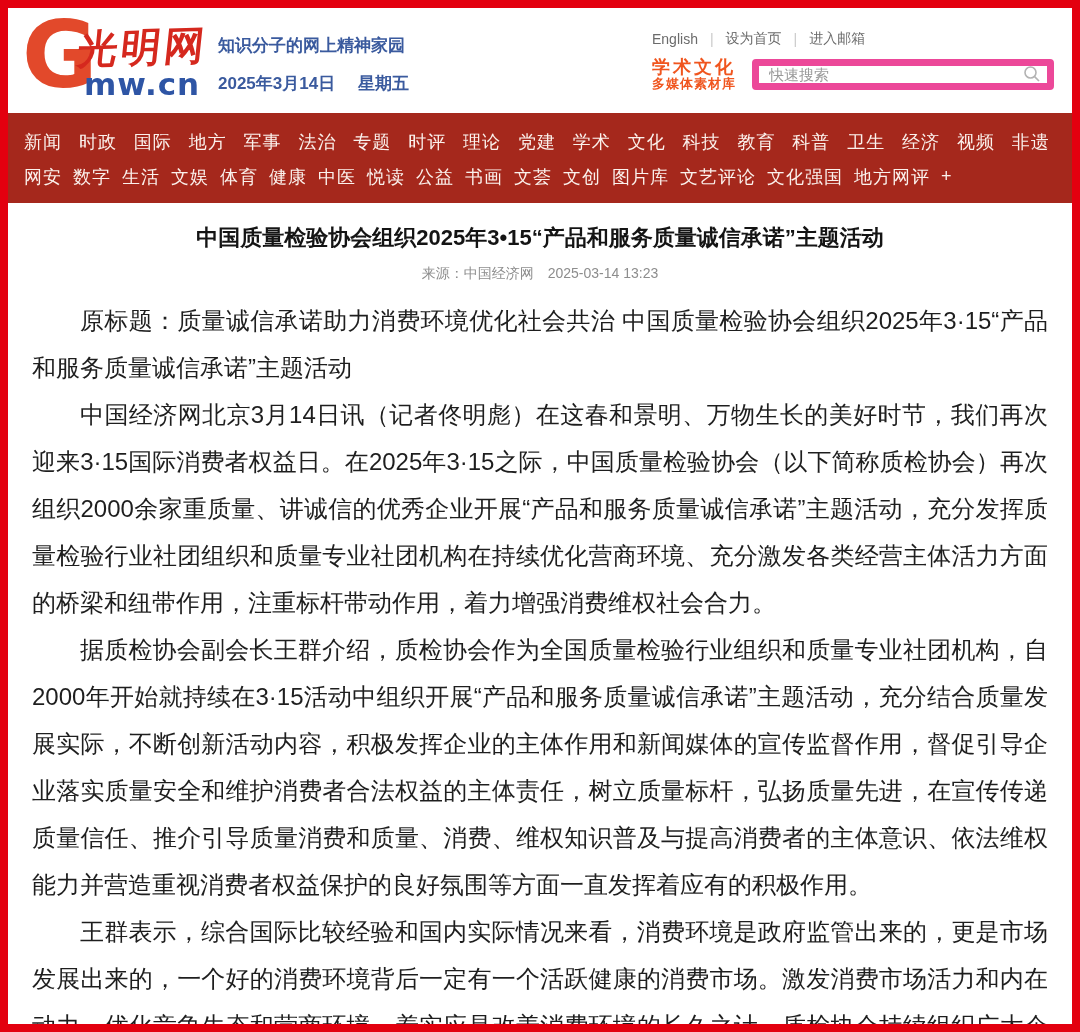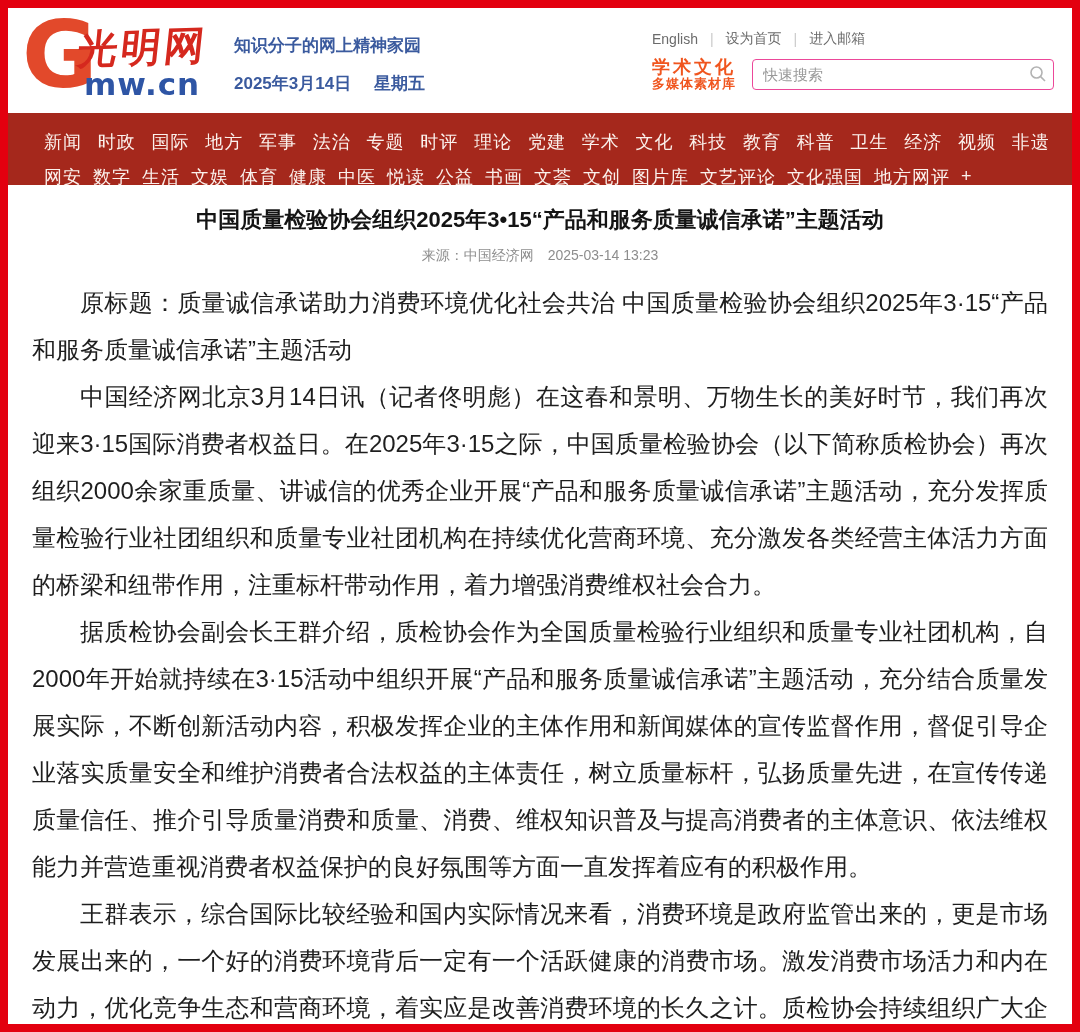--- a/index.html
+++ b/index.html
@@ -31,51 +31,51 @@
     white-space: nowrap;
   }
   .logo-domain {
     position: absolute; left: 62px; top: 42px;
     font-family: "DejaVu Sans", sans-serif;
     font-size: 31px; font-weight: bold; color: #2e55a5;
     letter-spacing: 1px;
     text-align: right;
   }
 
-  .header-mid { margin-left: 16px; padding-top: 10px; }
+  .header-mid { padding-top: 10px; }
   .tagline { font-size: 17px; font-weight: 600; color: #3a5a9e; }
   .date-line { margin-top: 15px; font-size: 17px; font-weight: 600; color: #3a5a9e; }
   .date-line .weekday { margin-left: 18px; }
 
   .header-right { margin-left: auto; display: flex; flex-direction: column; align-items: flex-start; }
   .top-links { display: flex; align-items: center; gap: 12px; font-size: 14px; color: #6b6b6b; margin-top: 6px; }
   .top-links a { color: #6b6b6b; text-decoration: none; cursor: pointer; }
   .top-links .sep { color: #c9c9c9; }
 
   .search-row { display: flex; align-items: center; gap: 16px; margin-top: 10px; }
   .badge { text-align: left; line-height: 1.05; cursor: pointer; }
   .badge-l1 { font-size: 18px; font-weight: bold; color: #f0551e; letter-spacing: 3px; }
   .badge-l2 { font-size: 13px; font-weight: bold; color: #f0551e; letter-spacing: 1px; }
 
   .search-box {
     width: 302px; height: 31px;
-    border: 1px solid #ec4899; border-radius: 4px;
+    border: 7px solid #ec4899; border-radius: 4px;
     display: flex; align-items: center; background: #fff;
   }
   .search-box input {
     flex: 1; border: none; outline: none;
     font-size: 15px; color: #333; padding: 0 10px;
     font-family: "Liberation Sans", "DejaVu Sans", sans-serif;
     background: transparent;
   }
   .search-box input::placeholder { color: #9a9a9a; }
   .search-icon { width: 30px; display: flex; align-items: center; justify-content: center; cursor: pointer; }
 
   
-  .nav { background: #a5281c; padding: 11px 22px 9px 36px; height: 72px; }
+  .nav { background: #a5281c; padding: 11px 22px 9px 16px; height: 90px; }
   .nav-row { display: flex; align-items: center; height: 35px; font-size: 18px; }
   .nav-row.r1 { justify-content: space-between; }
   .nav-row.r2 { gap: 11px; }
   .nav-item { color: #fbf1ec; text-decoration: none; white-space: nowrap; cursor: pointer; letter-spacing: 1px; }
 
   
   .main { padding: 0 24px; }
   .article-title {
     margin-top: 20px;
     font-size: 22px; font-weight: bold; color: #141414;

